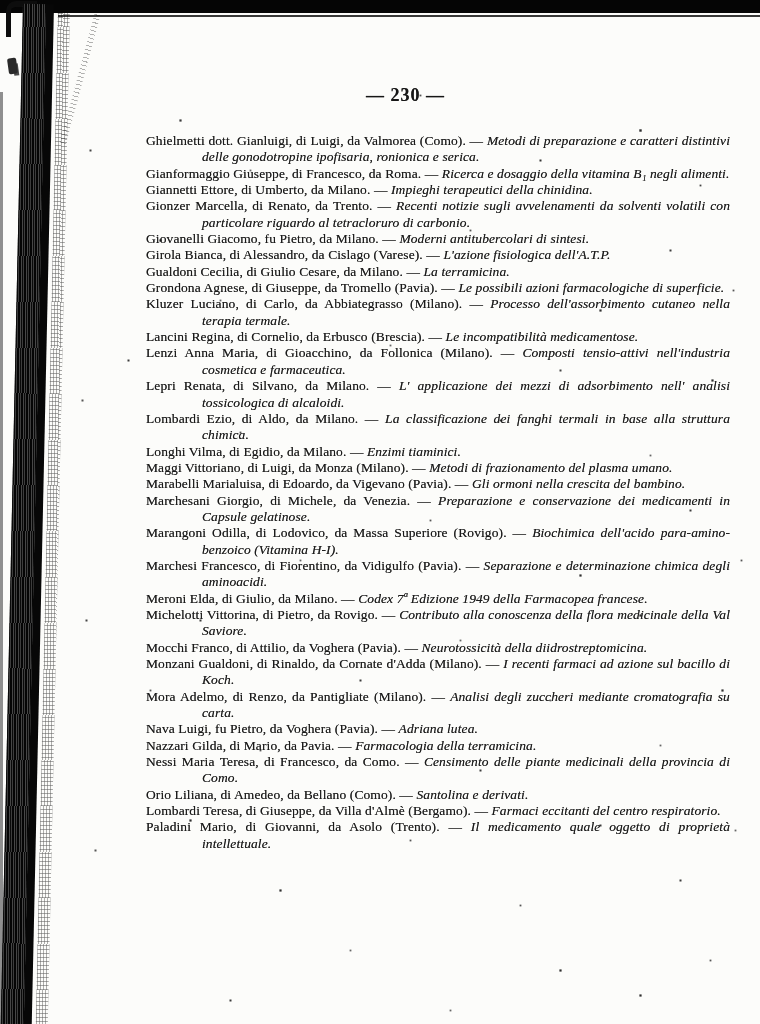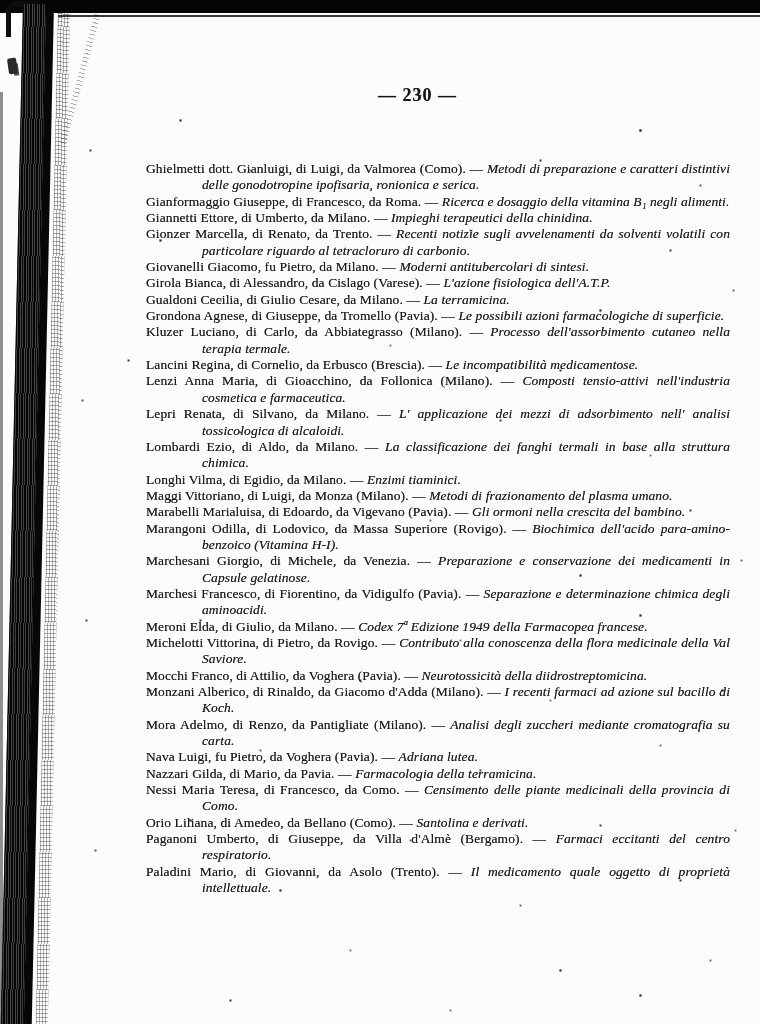--- a/index.html
+++ b/index.html
@@ -43,26 +43,26 @@
       741px 560px 0 .4px #555, 200px 620px 0 .5px #3b3b3b, 460px 640px 0 .4px #666,
       640px 615px 0 .6px #2d2d2d, 150px 690px 0 .4px #555, 360px 680px 0 .5px #3a3a3a,
       550px 700px 0 .4px #666, 722px 690px 0 .6px #303030, 260px 750px 0 .4px #555,
       480px 770px 0 .5px #3c3c3c, 660px 745px 0 .4px #666, 190px 820px 0 .6px #2e2e2e,
       410px 840px 0 .4px #555, 600px 825px 0 .5px #3a3a3a, 735px 830px 0 .4px #666,
       280px 890px 0 .6px #2f2f2f, 520px 905px 0 .4px #555, 680px 880px 0 .5px #3b3b3b,
       350px 950px 0 .4px #666, 560px 970px 0 .6px #2d2d2d, 710px 960px 0 .4px #555,
       230px 1000px 0 .5px #3a3a3a, 450px 1010px 0 .4px #666, 640px 995px 0 .6px #2e2e2e,
       90px 150px 0 .5px #444, 82px 400px 0 .5px #555, 86px 620px 0 .5px #444, 95px 850px 0 .5px #555;}
   
-  .pagenum{position:absolute;left:378px;top:85px;
+  .pagenum{position:absolute;left:366px;top:85px;
     font-size:18px;font-weight:700;letter-spacing:1px;color:#161616;
     text-shadow:0 0 .4px rgba(0,0,0,.55);white-space:nowrap;}
   .entries{position:absolute;left:146px;top:133px;width:584px;
     font-size:13.5px;line-height:16.35px;color:#1b1b1b;
-    text-align:justify;text-shadow:0 0 .35px rgba(0,0,0,.6);letter-spacing:.1px;margin-top:28px;}
+    text-align:justify;text-shadow:0 0 .35px rgba(0,0,0,.6);letter-spacing:.1px;}
   .entry{margin:0;padding-left:56px;text-indent:-56px;}
   .ename{font-style:normal;}
   .esep{font-style:normal;}
   .etitle{font-style:italic;}
 </style>
 </head>
 <body>
 
 <div class="top-band"></div>
 <div class="top-line"></div>
@@ -88,27 +88,27 @@
     <p class="entry"><span class="ename">Gualdoni Cecilia, di Giulio Cesare, da Milano.</span><span class="esep"> — </span><span class="etitle">La terramicina.</span></p>
     <p class="entry"><span class="ename">Grondona Agnese, di Giuseppe, da Tromello (Pavia).</span><span class="esep"> — </span><span class="etitle">Le possibili azioni farmacologiche di superficie.</span></p>
     <p class="entry"><span class="ename">Kluzer Luciano, di Carlo, da Abbiategrasso (Milano).</span><span class="esep"> — </span><span class="etitle">Processo dell'assorbimento cutaneo nella terapia termale.</span></p>
     <p class="entry"><span class="ename">Lancini Regina, di Cornelio, da Erbusco (Brescia).</span><span class="esep"> — </span><span class="etitle">Le incompatibilità medicamentose.</span></p>
     <p class="entry"><span class="ename">Lenzi Anna Maria, di Gioacchino, da Follonica (Milano).</span><span class="esep"> — </span><span class="etitle">Composti tensio-attivi nell'industria cosmetica e farmaceutica.</span></p>
     <p class="entry"><span class="ename">Lepri Renata, di Silvano, da Milano.</span><span class="esep"> — </span><span class="etitle">L' applicazione dei mezzi di adsorbimento nell' analisi tossicologica di alcaloidi.</span></p>
     <p class="entry"><span class="ename">Lombardi Ezio, di Aldo, da Milano.</span><span class="esep"> — </span><span class="etitle">La classificazione dei fanghi termali in base alla struttura chimica.</span></p>
     <p class="entry"><span class="ename">Longhi Vilma, di Egidio, da Milano.</span><span class="esep"> — </span><span class="etitle">Enzimi tiaminici.</span></p>
     <p class="entry"><span class="ename">Maggi Vittoriano, di Luigi, da Monza (Milano).</span><span class="esep"> — </span><span class="etitle">Metodi di frazionamento del plasma umano.</span></p>
     <p class="entry"><span class="ename">Marabelli Marialuisa, di Edoardo, da Vigevano (Pavia).</span><span class="esep"> — </span><span class="etitle">Gli ormoni nella crescita del bambino.</span></p>
+    <p class="entry"><span class="ename">Marchesani Giorgio, di Michele, da Venezia.</span><span class="esep"> — </span><span class="etitle">Preparazione e conservazione dei medicamenti in Capsule gelatinose.</span></p>
     <p class="entry"><span class="ename">Marangoni Odilla, di Lodovico, da Massa Superiore (Rovigo).</span><span class="esep"> — </span><span class="etitle">Biochimica dell'acido para-amino-benzoico (Vitamina H-I).</span></p>
-    <p class="entry"><span class="ename">Marchesani Giorgio, di Michele, da Venezia.</span><span class="esep"> — </span><span class="etitle">Preparazione e conservazione dei medicamenti in Capsule gelatinose.</span></p>
     <p class="entry"><span class="ename">Marchesi Francesco, di Fiorentino, da Vidigulfo (Pavia).</span><span class="esep"> — </span><span class="etitle">Separazione e determinazione chimica degli aminoacidi.</span></p>
     <p class="entry"><span class="ename">Meroni Elda, di Giulio, da Milano.</span><span class="esep"> — </span><span class="etitle">Codex 7ª Edizione 1949 della Farmacopea francese.</span></p>
     <p class="entry"><span class="ename">Michelotti Vittorina, di Pietro, da Rovigo.</span><span class="esep"> — </span><span class="etitle">Contributo alla conoscenza della flora medicinale della Val Saviore.</span></p>
     <p class="entry"><span class="ename">Mocchi Franco, di Attilio, da Voghera (Pavia).</span><span class="esep"> — </span><span class="etitle">Neurotossicità della diidrostreptomicina.</span></p>
-    <p class="entry"><span class="ename">Monzani Alberico, di Rinaldo, da Giacomo d'Adda (Milano).</span><span class="esep"> — </span><span class="etitle">I recenti farmaci ad azione sul bacillo di Koch.</span></p>
+    <p class="entry"><span class="ename">Monzani Gualdoni, di Rinaldo, da Cornate d'Adda (Milano).</span><span class="esep"> — </span><span class="etitle">I recenti farmaci ad azione sul bacillo di Koch.</span></p>
     <p class="entry"><span class="ename">Mora Adelmo, di Renzo, da Pantigliate (Milano).</span><span class="esep"> — </span><span class="etitle">Analisi degli zuccheri mediante cromatografia su carta.</span></p>
     <p class="entry"><span class="ename">Nava Luigi, fu Pietro, da Voghera (Pavia).</span><span class="esep"> — </span><span class="etitle">Adriana lutea.</span></p>
     <p class="entry"><span class="ename">Nazzari Gilda, di Mario, da Pavia.</span><span class="esep"> — </span><span class="etitle">Farmacologia della terramicina.</span></p>
     <p class="entry"><span class="ename">Nessi Maria Teresa, di Francesco, da Como.</span><span class="esep"> — </span><span class="etitle">Censimento delle piante medicinali della provincia di Como.</span></p>
     <p class="entry"><span class="ename">Orio Liliana, di Amedeo, da Bellano (Como).</span><span class="esep"> — </span><span class="etitle">Santolina e derivati.</span></p>
-    <p class="entry"><span class="ename">Paganoni Umberto, di Giuseppe, da Villa d'Almè (Bergamo).</span><span class="esep"> — </span><span class="etitle">Farmaci eccitanti del centro respiratorio.</span></p>
+    <p class="entry"><span class="ename">Lombardi Teresa, di Giuseppe, da Villa d'Almè (Bergamo).</span><span class="esep"> — </span><span class="etitle">Farmaci eccitanti del centro respiratorio.</span></p>
     <p class="entry"><span class="ename">Paladini Mario, di Giovanni, da Asolo (Trento).</span><span class="esep"> — </span><span class="etitle">Il medicamento quale oggetto di proprietà intellettuale.</span></p>
   </div>
 
 </body></html>

